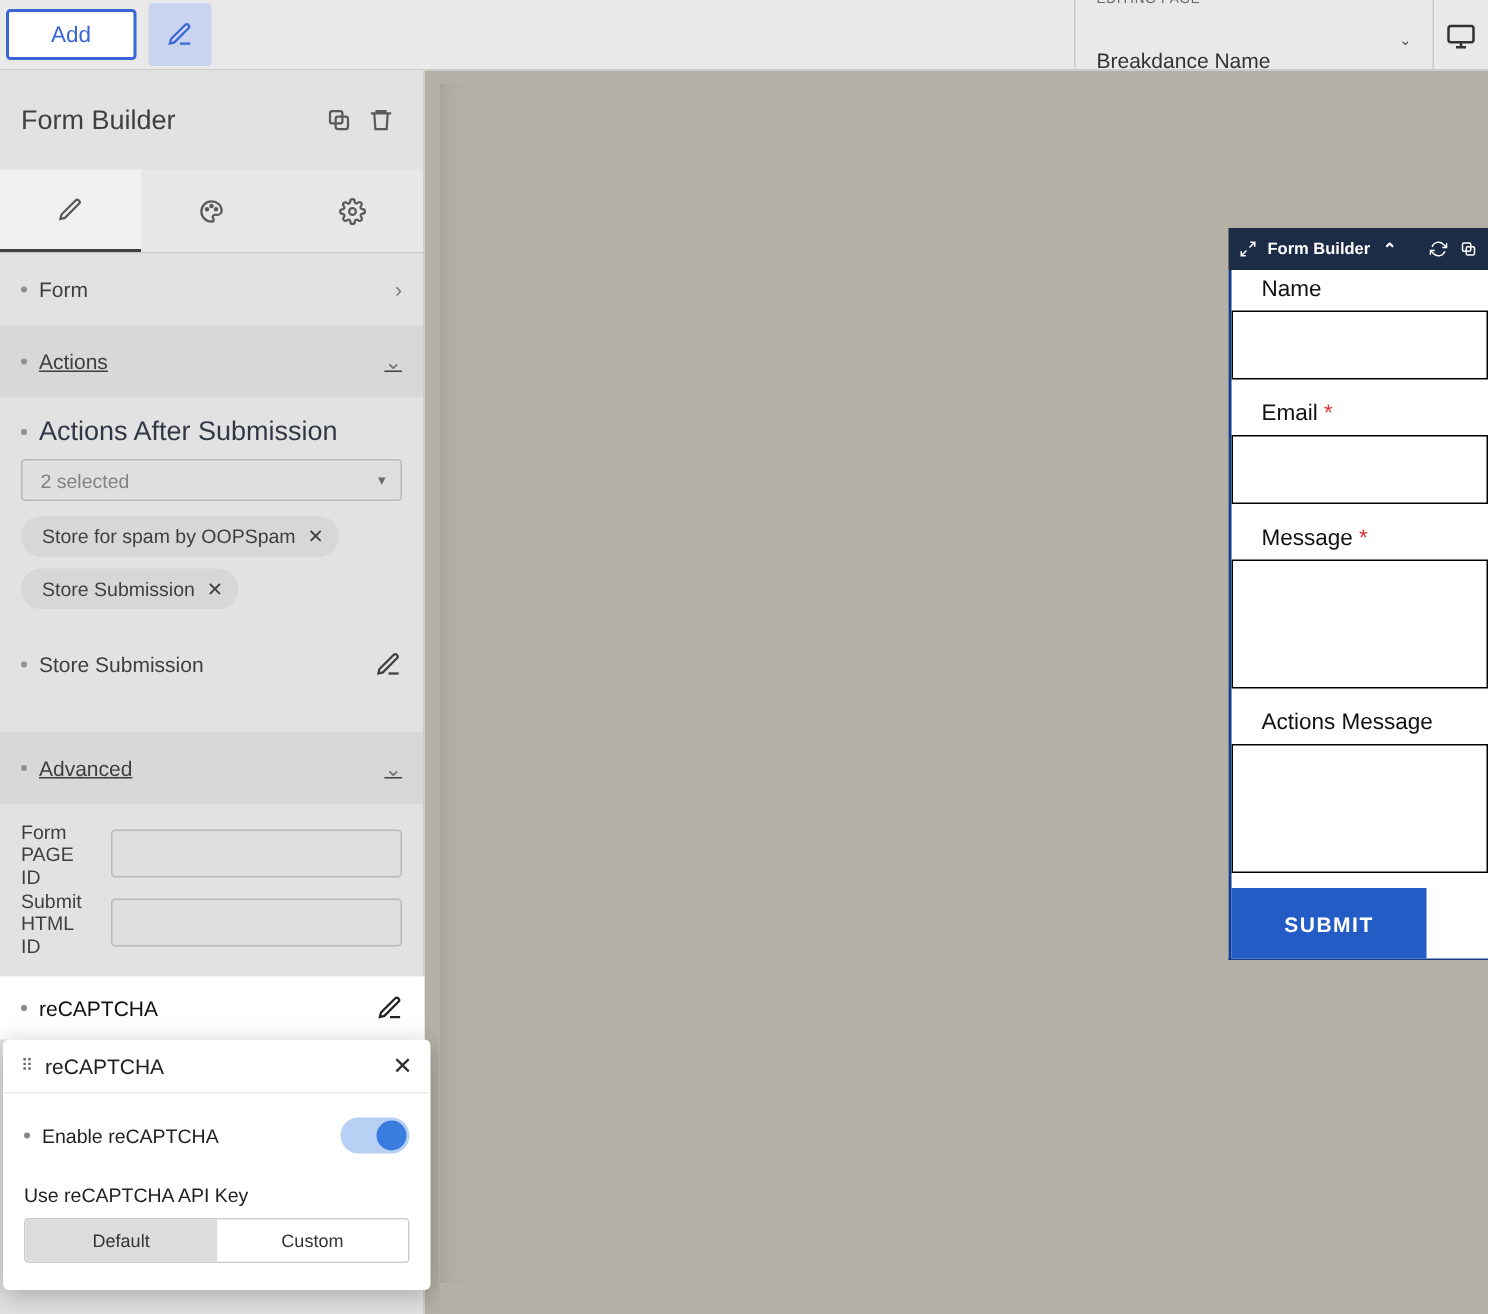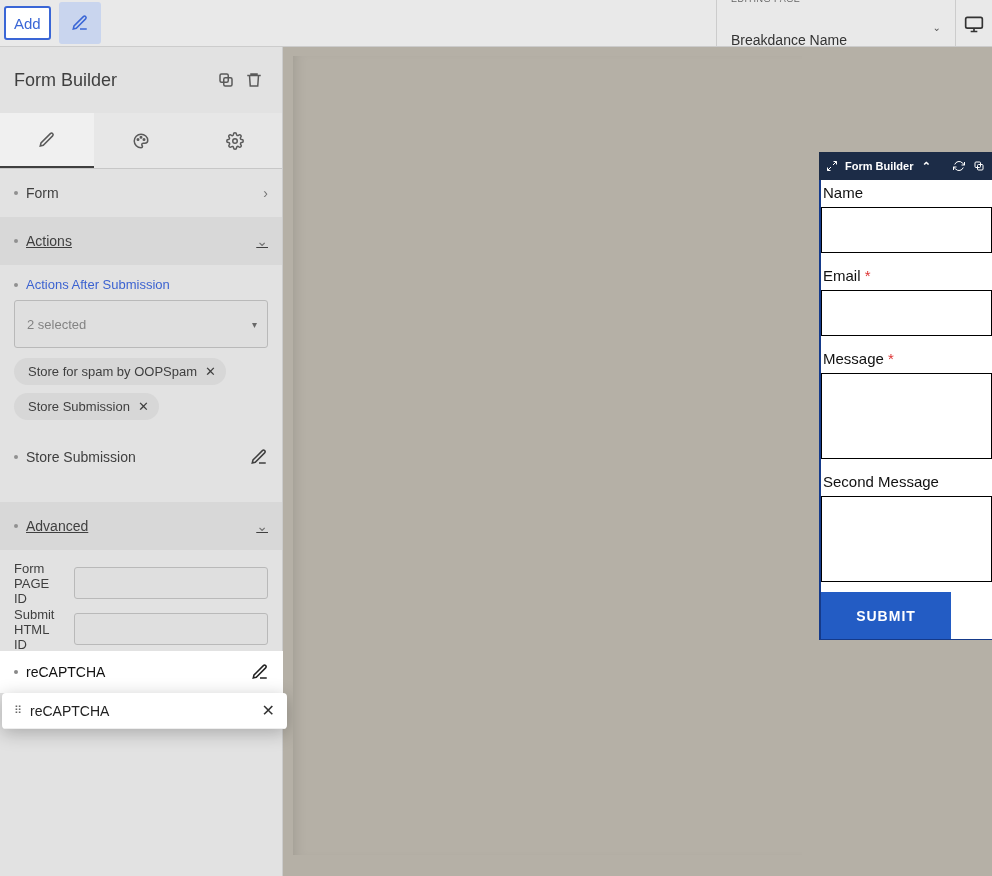--- a/index.html
+++ b/index.html
@@ -1,20 +1,20 @@
 <!DOCTYPE html>
 <html><head>
 <meta charset="utf-8">
 <style>
 * { box-sizing: border-box; margin: 0; padding: 0; font-family: -apple-system, BlinkMacSystemFont, "Segoe UI", Arial, sans-serif; }
 body { width: 992px; height: 876px; background: #b5b0a6; overflow: hidden; position: relative; }
 
 
 .topbar { position: absolute; top:0; left:0; right:0; height:47px; background:#e9e9e9; border-bottom:1px solid #ccc; display:flex; align-items:center; }
-.add-btn { margin:4px 8px 4px 4px; height:34px; padding:0 8px; border:2px solid #3a66d6; color:#3a66d6; background:#fff; font-size:15px; border-radius:3px; cursor:pointer; }
+.add-btn { margin:4px 8px 4px 4px; height:34px; padding:0 28px; border:2px solid #3a66d6; color:#3a66d6; background:#fff; font-size:15px; border-radius:3px; cursor:pointer; }
 .edit-box { width:42px; height:42px; background:#c9d5ee; border-radius:3px; display:flex; align-items:center; justify-content:center; color:#3a66d6; cursor:pointer; }
 .top-right { position:absolute; right:0; top:0; height:47px; display:flex; align-items:stretch; }
 .page-selector { width:240px; border-left:1px solid #ccc; border-right:1px solid #ccc; padding:6px 14px 12px 14px; display:flex; flex-direction:column; justify-content:center; position:relative; cursor:pointer;gap:28px; }
 .page-selector .label { font-size:9px; letter-spacing:0.5px; color:#666; }
 .page-selector .value { font-size:14px; color:#333; }
 .page-selector .caret { position:absolute; right:14px; bottom:14px; font-size:10px; color:#555; }
 .device-cell { width:36px; display:flex; align-items:center; justify-content:center; color:#333; }
 
 
 .sidebar { position:absolute; top:47px; left:0; width:283px; bottom:0; background:#eeeeee; border-right:1px solid #ccc; }
@@ -23,22 +23,22 @@
 .sb-title { font-size:18px; font-weight:500; color:#222; flex:1; }
 .sb-header .ico { width:28px; display:flex; justify-content:center; color:#444; cursor:pointer; }
 .tabs { display:flex; height:56px; background:#f4f4f4; border-bottom:1px solid #ccc; }
 .tab { flex:1; display:flex; align-items:center; justify-content:center; color:#444; cursor:pointer; }
 .tab.active { background:#fff; border-bottom:2px solid #222; }
 .section { display:flex; align-items:center; height:48px; padding:0 14px; font-size:14px; color:#222; background:#eeeeee; cursor:pointer; }
 .section.dark { background:#e2e2e2;text-decoration:underline; }
 .dot { width:4px; height:4px; background:#888; border-radius:50%; margin-right:8px; }
 .section .spacer { flex:1; }
 .panel-body { padding:12px 14px 16px 14px; background:#eeeeee; }
-.sub-label { font-size:13px; color:#1d4ed8; margin-bottom:8px; display:flex; align-items:center; }
-.dropdown { border:1px solid #bbb; background:#eaeaea; height:48px; border-radius:3px; display:flex; align-items:center; padding:0 12px; color:#777; font-size:13px; cursor:pointer; position:relative; }
+.sub-label { font-size:18px; color:#0f172a; margin-bottom:8px; display:flex; align-items:center; }
+.dropdown { border:1px solid #bbb; background:#eaeaea; height:28px; border-radius:3px; display:flex; align-items:center; padding:0 12px; color:#777; font-size:13px; cursor:pointer; position:relative; }
 .dropdown .caret { position:absolute; right:10px; font-size:10px; color:#555; }
 .chips { display:flex; flex-wrap:wrap; gap:8px; margin-top:10px; }
 .chip { background:#e0e0e0; border-radius:16px; padding:6px 10px 6px 14px; font-size:13px; color:#222; display:flex; align-items:center; gap:8px; }
 .chip .x { font-size:13px; color:#222; cursor:pointer; }
 .row-item { display:flex; align-items:center; padding:12px 14px; font-size:14px; color:#222; background:#eeeeee; }
 .row-item .spacer { flex:1; }
 .adv-body { background:#eeeeee; padding:10px 14px 2px 14px; }
 .field-row { display:flex; align-items:center; height:46px; gap:12px; }
 .field-row label { font-size:13px; color:#222; width:110px; }
 .text-input { flex:1; height:32px; border:1px solid #bbb; border-radius:3px; background:#eaeaea; padding:0 8px; font-size:13px; }
@@ -65,21 +65,21 @@
 
 .canvas { position:absolute; left:293px; top:56px; right:0; bottom:0; background:#b5b0a6; }
 .canvas .shadow-col { position:absolute; left:0; top:0; width:509px; bottom:21px; background:#b5b0a6; box-shadow:inset 10px 0 14px -10px rgba(0,0,0,0.15); }
 
 
 .form-wrap { position:absolute; top:152px; right:0; width:173px; }
 .form-toolbar { height:28px; background:#1c2c47; color:#fff; display:flex; align-items:center; padding:0 6px; gap:6px; font-size:11px; font-weight:600; }
 .form-toolbar .grow { flex:1; }
 .form-toolbar .ico { width:14px; height:14px; display:flex; align-items:center; justify-content:center; cursor:pointer; }
 .form-panel { background:#fff; border-left:2px solid #153a8a; border-bottom:1px solid #153a8a; }
-.ff-label { font-size:15px; color:#111; padding:4px 2px 6px 2px; }
+.ff-label { font-size:15px; color:#111; padding:4px 2px 6px 2px;margin-left:18px; }
 .req { color:#d33; }
 .ff-input { height:46px; border:1px solid #000; margin-bottom:10px; background:#fff; }
 .ff-textarea { height:86px; border:1px solid #000; margin-bottom:10px; background:#fff; }
 .submit-btn { width:130px; height:47px; background:#235cc4; color:#fff; font-weight:700; letter-spacing:1px; border:none; font-size:14px; cursor:pointer; }
 
 svg { display:block; }
 </style>
 </head>
 <body>
 
@@ -224,20 +224,34 @@
       </svg>
   </span>
 </div>
 
 <div class="popup">
   <div class="popup-header">
     <span style="color:#666;font-size:11px;">⠿</span>
     <span>reCAPTCHA</span>
     <span class="close">✕</span>
   </div>
+  <div class="popup-body">
+    <div class="toggle-row">
+      <span class="dot"></span>
+      <span class="label">Enable reCAPTCHA</span>
+      <div class="toggle">
+          <div class="knob"></div>
+        </div>
+    </div>
+    <div class="apikey-label">Use reCAPTCHA API Key</div>
+    <div class="segmented">
+      <div class="seg active">Default</div>
+      <div class="seg">Custom</div>
+    </div>
+  </div>
 </div>
 
 <div class="canvas">
   <div class="shadow-col"></div>
 </div>
 
 <div class="form-wrap">
   <div class="form-toolbar">
     <span class="ico">
       <svg width="12" height="12" viewBox="0 0 24 24" fill="none" stroke="currentColor" stroke-width="2">
@@ -260,17 +274,17 @@
         </svg>
     </span>
   </div>
   <div class="form-panel">
     <div class="ff-label">Name</div>
     <div class="ff-input"></div>
     <div class="ff-label"><span>Email</span> <span class="req">*</span></div>
     <div class="ff-input"></div>
     <div class="ff-label"><span>Message</span> <span class="req">*</span></div>
     <div class="ff-textarea"></div>
-    <div class="ff-label">Second Message</div>
+    <div class="ff-label">Actions Message</div>
     <div class="ff-textarea"></div>
     <button class="submit-btn">SUBMIT</button>
   </div>
 </div>
 
 </body></html>

